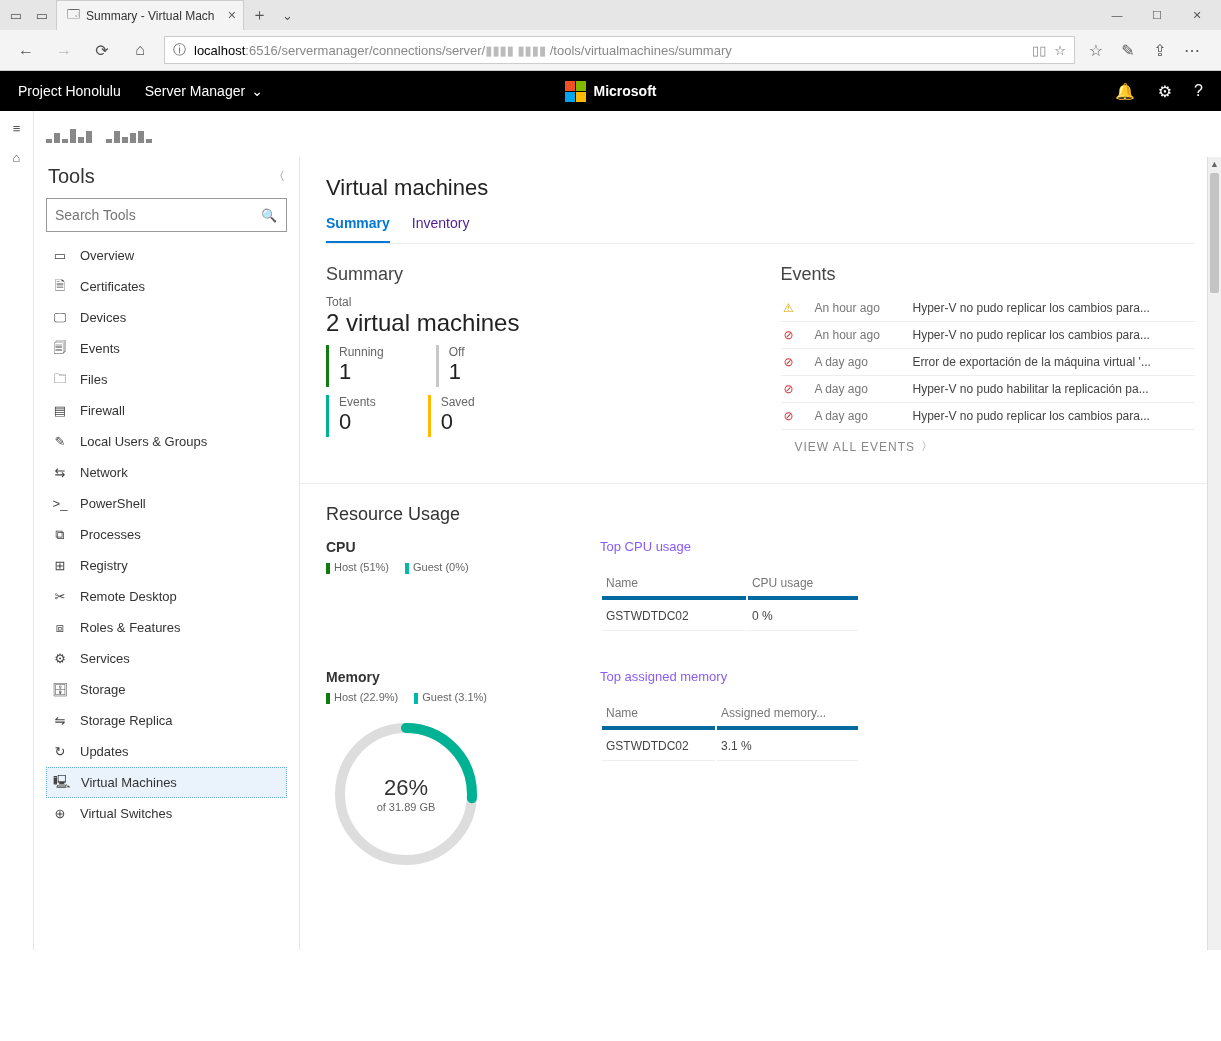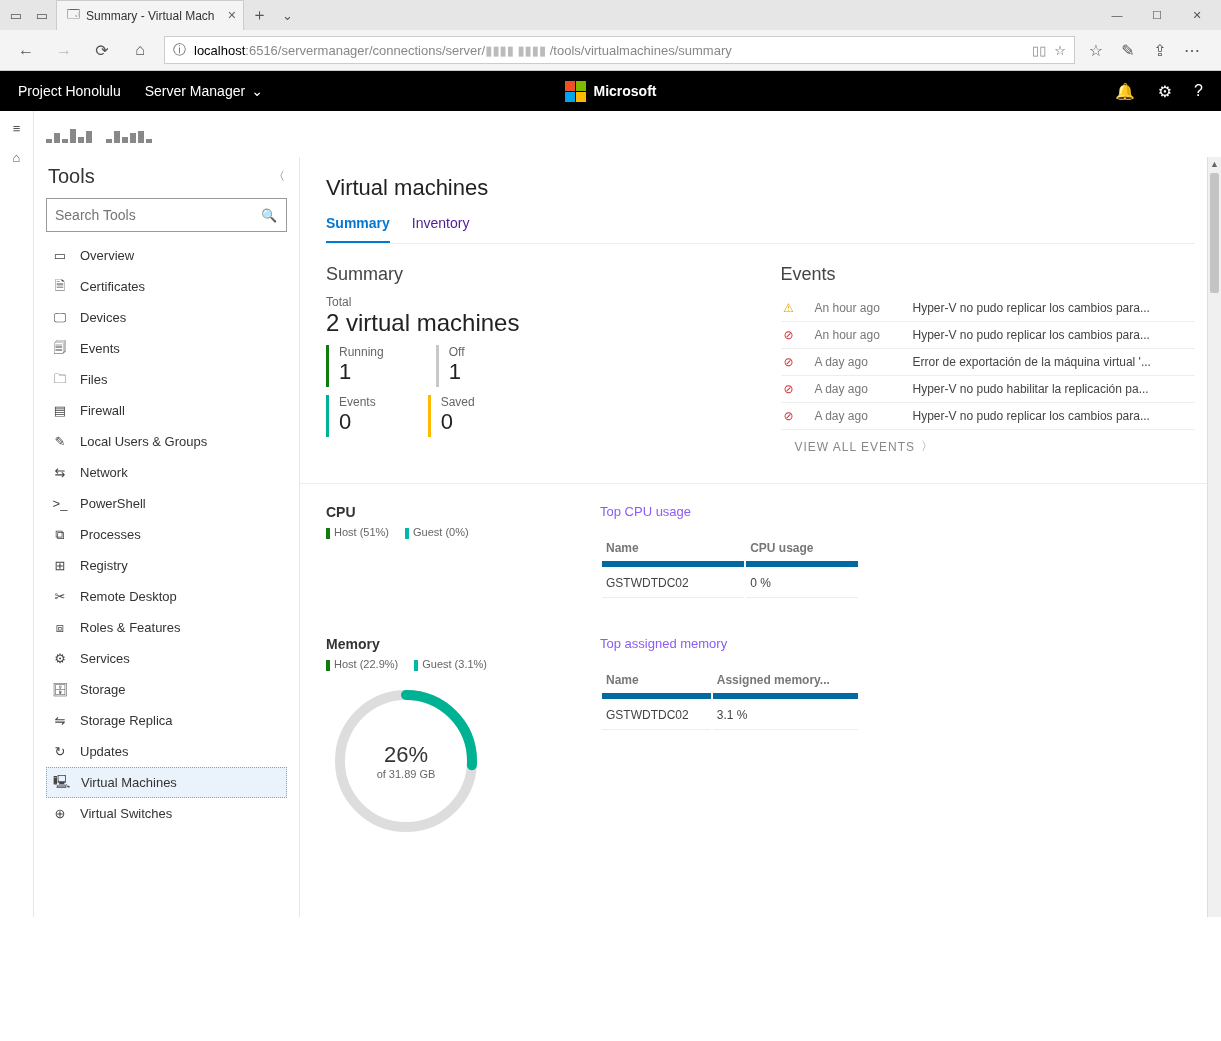--- a/index.html
+++ b/index.html
@@ -132,21 +132,21 @@
 .legend { font-size:11px; color:#666; display:flex; gap:16px; margin-bottom:10px; }
 .legend .sw { display:inline-block; width:4px; height:11px; margin-right:4px; background:#107c10; vertical-align:middle; }
 .legend .sw.t { background:#00b7a8; }
 .donut-wrap { position:relative; width:160px; height:160px; margin-top:10px; }
 .donut-wrap svg { transform: rotate(-90deg); }
 .donut-center { position:absolute; inset:0; display:flex; flex-direction:column; align-items:center; justify-content:center; }
 .donut-center .big { font-size:22px; color:#333; }
 .donut-center .sm { font-size:11px; color:#666; }
 .ru-right h5 { font-size:13px; font-weight:400; color:#8b5cf6; margin-bottom:14px; }
 .tbl { width:260px; font-size:12px; }
-.tbl th { text-align:left; font-weight:700; color:#777; border-bottom:6px solid #0369a1; padding:6px 4px; }
+.tbl th { text-align:left; font-weight:400; color:#777; border-bottom:4px solid #0369a1; padding:6px 4px; }
 .tbl td { padding:7px 4px; border-bottom:1px solid #eee; color:#444; }
 
 .page-scroll {
   position:absolute; right:0; top:0; bottom:0; width:14px;
   background:#f0f0f0; border-left:1px solid #ddd;
 }
 .page-scroll .thumb { position:absolute; left:2px; right:2px; top:16px; height:120px; background:#c4c4c4; border-radius:2px; }
 .page-scroll .arrow { position:absolute; left:0; right:0; text-align:center; font-size:9px; color:#666; }
 .page-scroll .arrow.up{top:2px}
 
@@ -397,20 +397,21 @@
                 </div>
               </div>
             <div class="view-all">
               <span>VIEW ALL EVENTS</span>
               <span>〉</span>
             </div>
           </div>
         </div>
 
         <div class="divider"></div>
+        <div class="ru-title">Resource Usage</div>
 
         <div class="ru-block">
           <div class="ru-left">
             <h4>CPU</h4>
             <div class="legend">
               <span><span class="sw"></span><span>Host (51%)</span></span>
               <span><span class="sw t"></span><span>Guest (0%)</span></span>
             </div>
           </div>
           <div class="ru-right">

